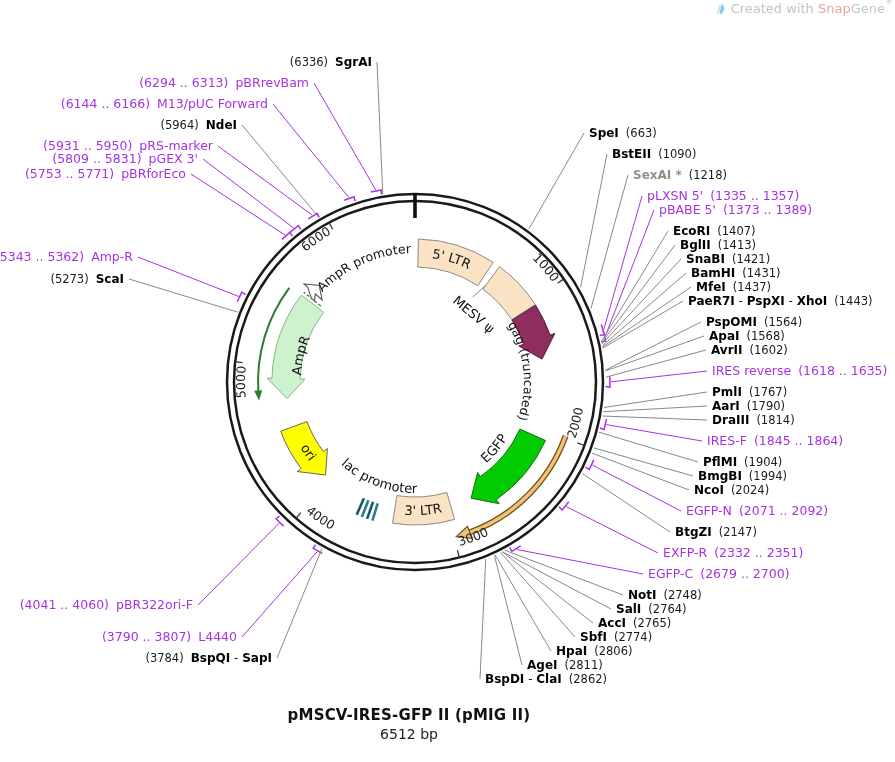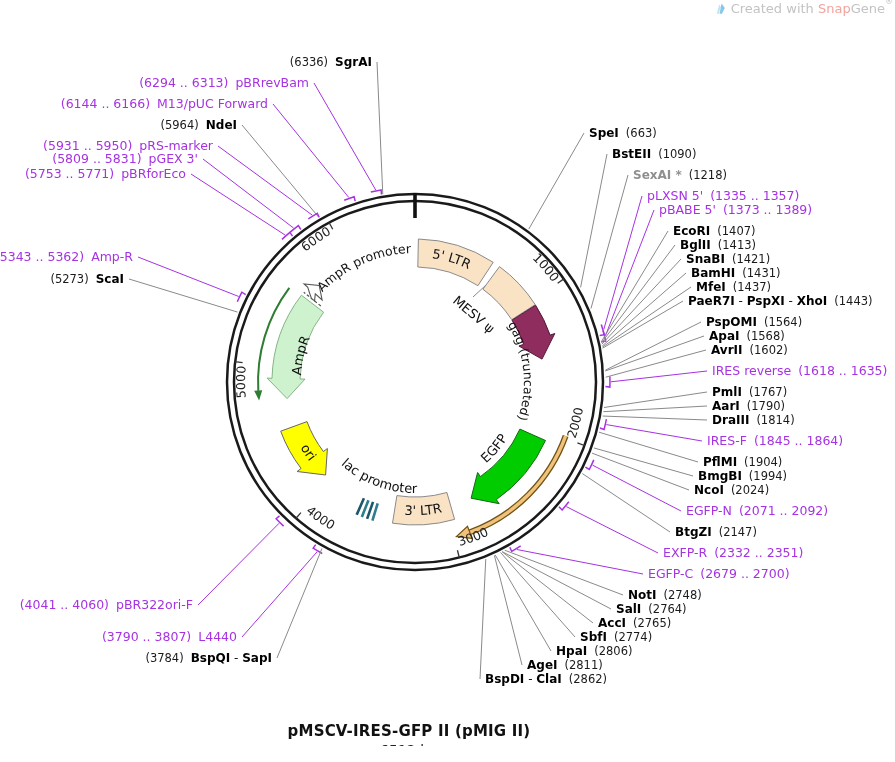--- a/index.html
+++ b/index.html
@@ -4,21 +4,21 @@
 <style>
   html,body{margin:0;padding:0;background:#fff;}
   .stage{position:relative;width:895px;height:746px;background:#fff;overflow:hidden;
          font-family:"DejaVu Sans",sans-serif;}
   #map-svg{position:absolute;left:0;top:0;}
   .watermark{position:absolute;top:1px;right:2px;display:flex;align-items:center;gap:3px;
              font-size:13px;color:#c3c3c3;}
   .watermark .wm-snap{color:#f2a49e;}
   .watermark .wm-gene{color:#c3c3c3;}
   .watermark .wm-reg{font-size:8px;vertical-align:super;position:relative;top:-4px;}
-  .title-block{position:absolute;left:109px;top:706px;width:600px;text-align:center;color:#111;margin-top:16px;}
+  .title-block{position:absolute;left:109px;top:706px;width:600px;text-align:center;color:#111;}
   .title-block .ttl{font-size:15px;font-weight:700;letter-spacing:.2px;}
   .title-block .sz{font-size:14px;margin-top:2px;color:#222;}
 </style>
 </head>
 <body>
 
 <div class="stage">
   <div class="watermark">
     <svg width="16" height="16" viewBox="0 0 20 20">
       <path d="M6,16 L9.2,4 L11,7.4 L8.4,16 Z" fill="#BFE2F4"></path>

